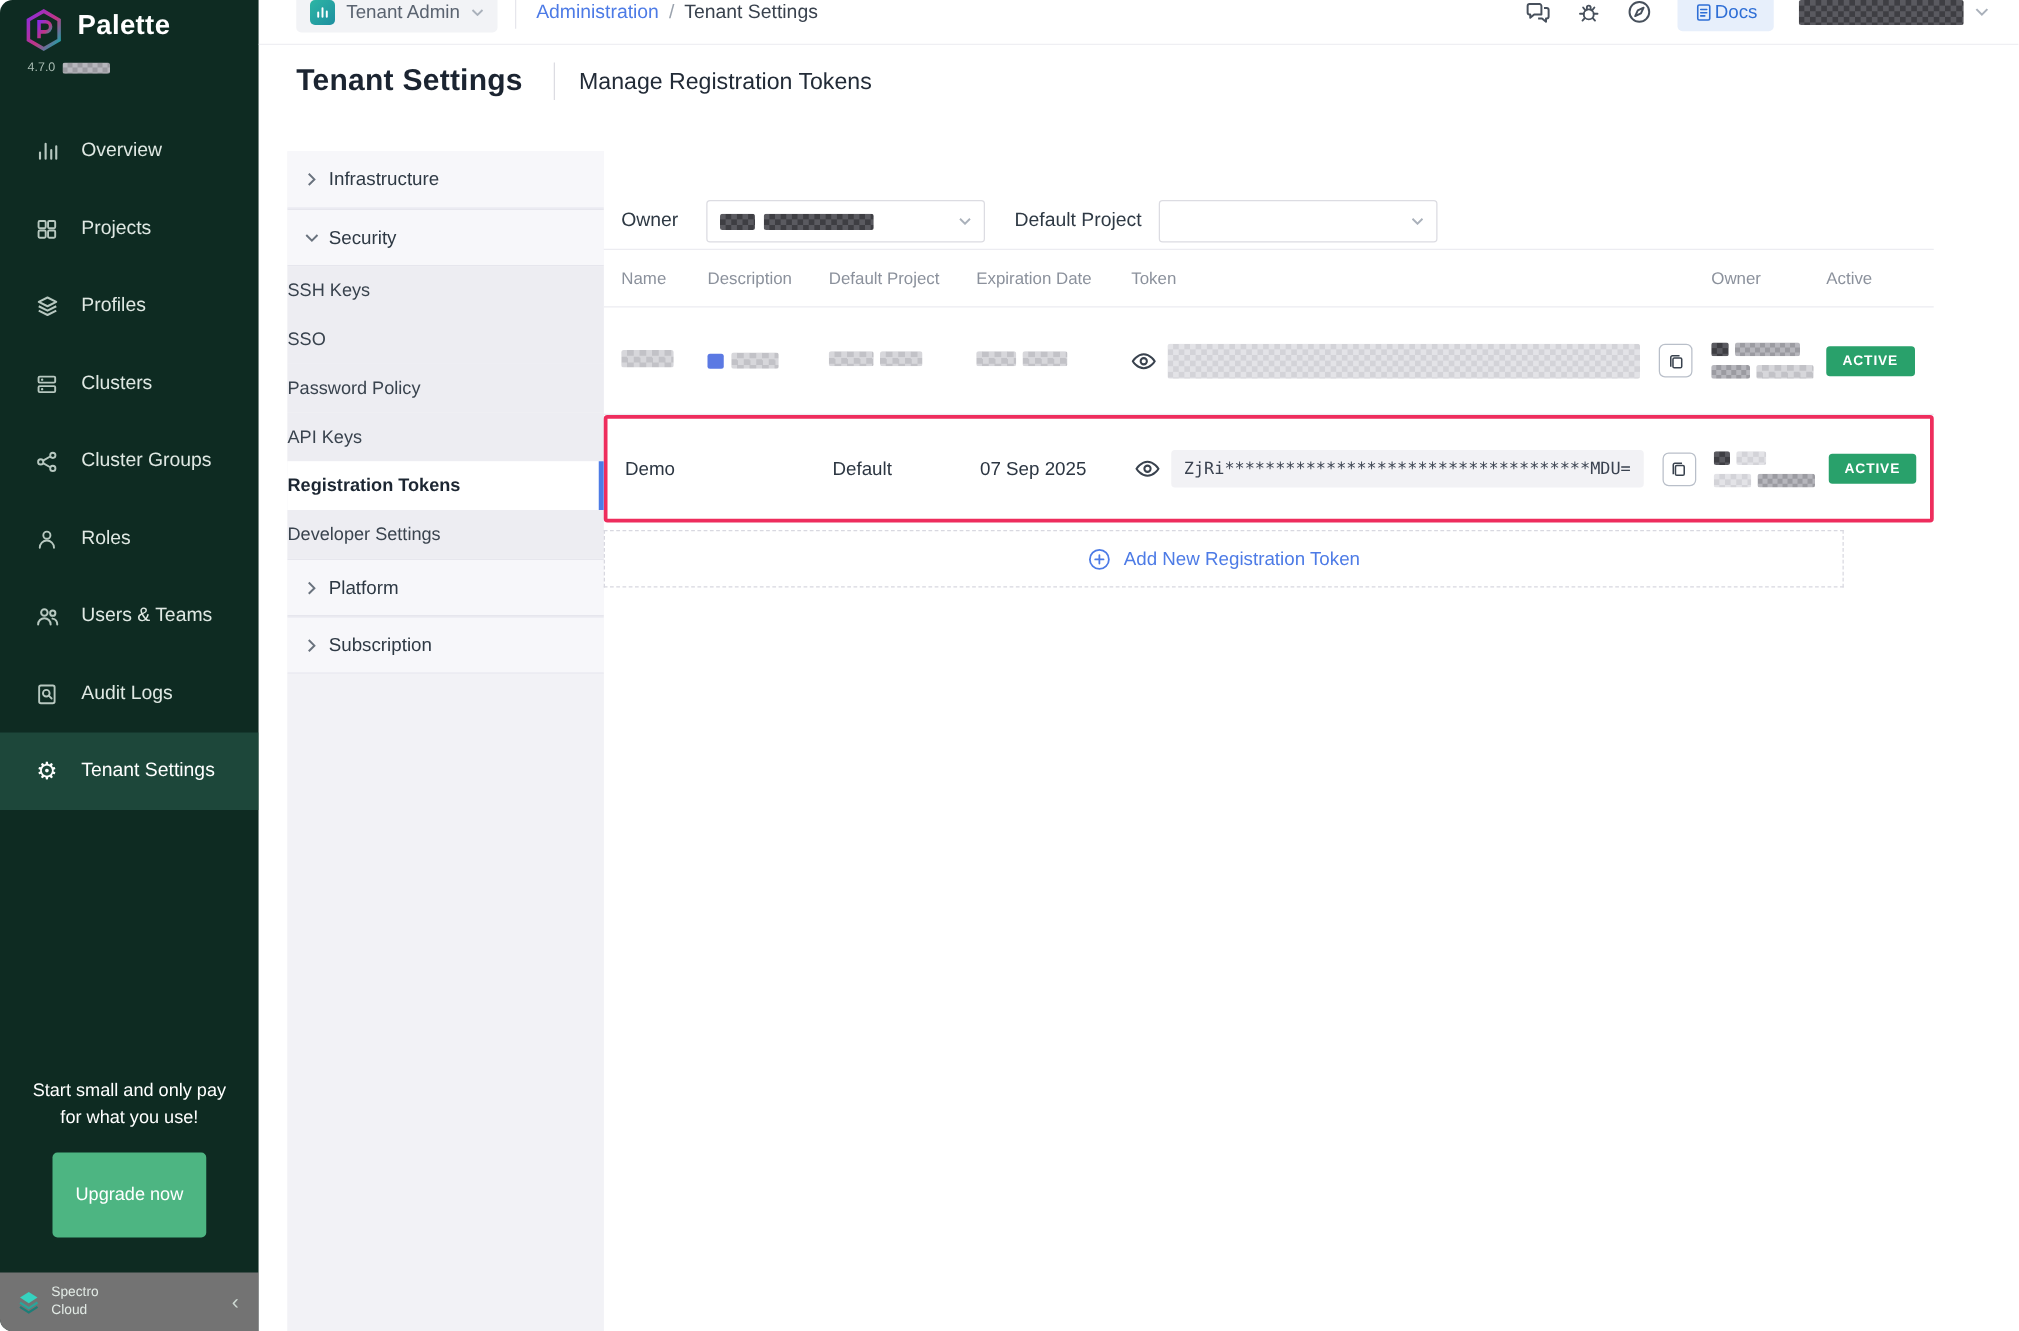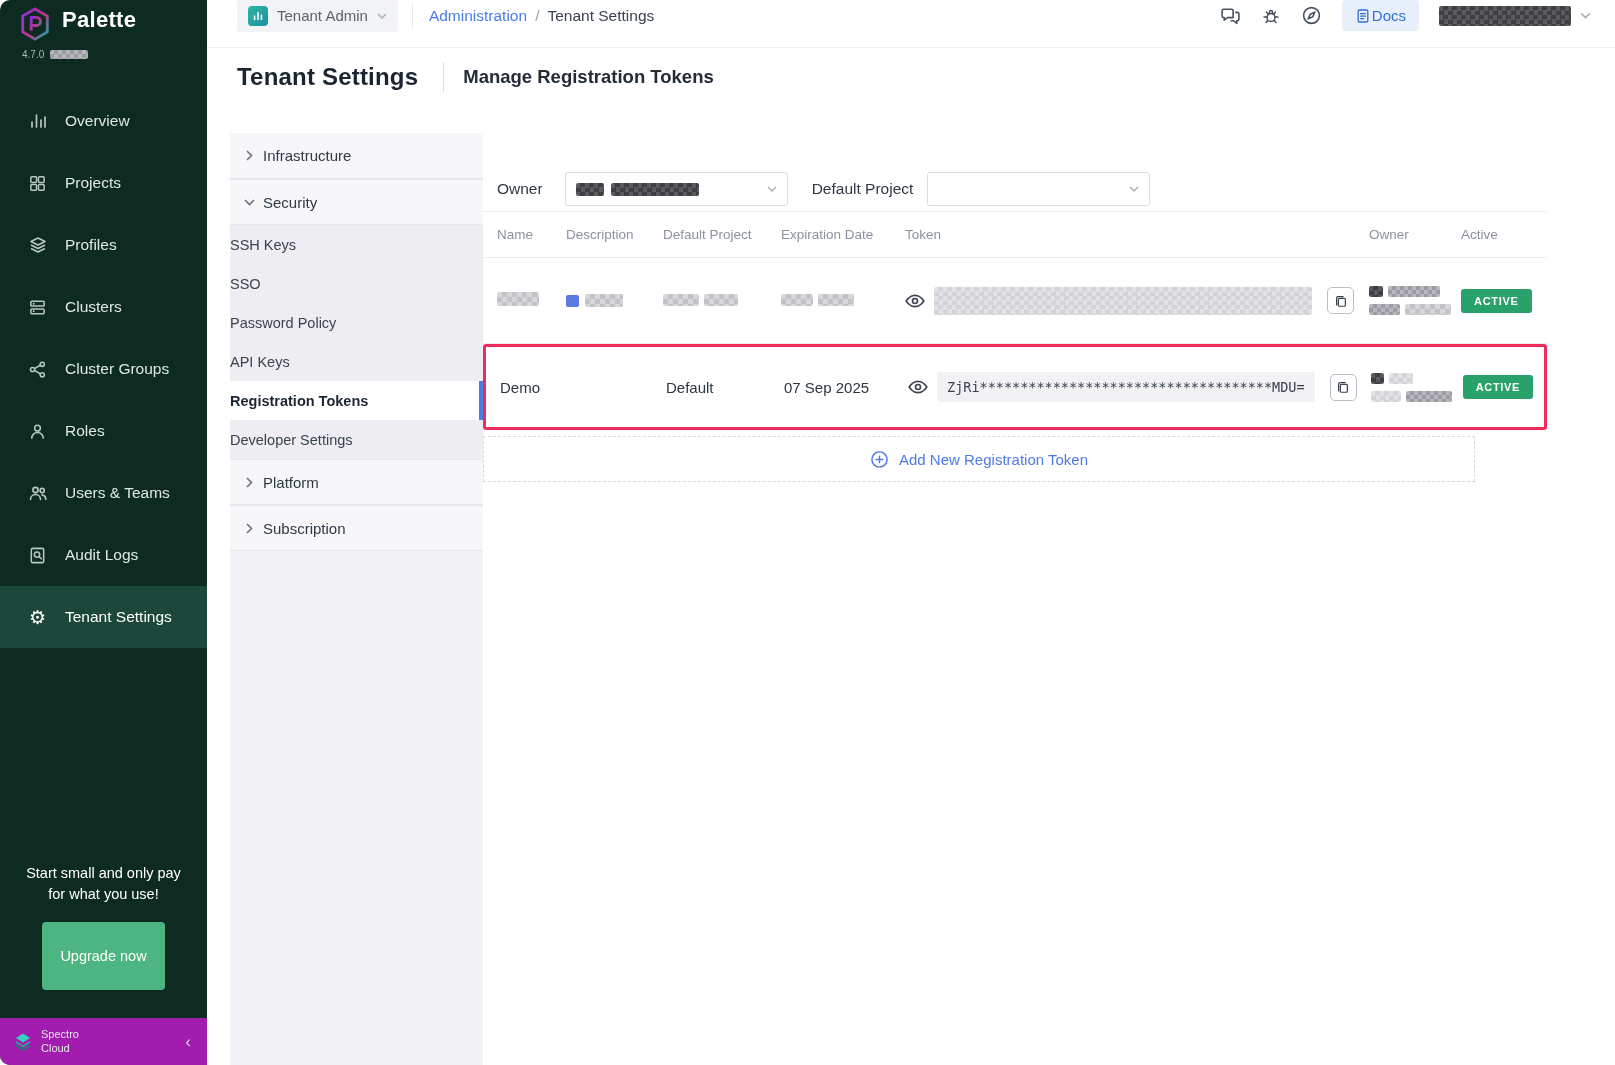--- a/index.html
+++ b/index.html
@@ -12,53 +12,53 @@
   .brand-name { font-size:22px; font-weight:700; color:#fff; letter-spacing:.3px; }
   .version { display:flex; align-items:center; gap:6px; padding:8px 0 0 22px; font-size:10px; color:#a9bcb3; }
   .side-nav { margin-top:30px; display:flex; flex-direction:column; }
   .nav-item { display:flex; align-items:center; gap:17px; height:62px; padding-left:27px; font-size:15.5px; color:#dfe8e3; cursor:pointer; }
   .nav-item .ic { width:21px; height:21px; color:#b7c8c0; display:flex; align-items:center; justify-content:center; }
   .nav-item.active { background:#1d473a; color:#fff; }
   .nav-item.active .ic { color:#fff; }
   .gear-glyph { font-family:"DejaVu Sans", sans-serif; font-size:19px; line-height:1; }
   .promo { margin-top:auto; text-align:center; color:#fff; font-size:14.5px; line-height:1.5; padding:0 12px; }
   .upgrade-btn { display:block; margin:16px auto 0; background:#4db582; color:#fff; border:none; border-radius:4px; font-size:14.5px; padding:26px 18px; cursor:pointer; }
-  .side-footer { margin-top:28px; background:#a21caf; height:47px; display:flex; align-items:center; gap:8px; padding:0 16px 0 13px; }
+  .side-footer { margin-top:28px; background:#737373; height:47px; display:flex; align-items:center; gap:8px; padding:0 16px 0 13px; }
   .footer-text { font-size:11px; line-height:1.2; color:#e2eae5; }
   .collapse-ic { margin-left:auto; color:#cdd8d2; font-size:17px; cursor:pointer; }
 
   
   .redact { display:inline-block; border-radius:2px;
     background:repeating-conic-gradient(#c2c2c7 0% 25%, #d7d7db 0% 50%) 0 0/10px 10px; }
   .redact.dark { background:repeating-conic-gradient(#3e3e43 0% 25%, #5a5a60 0% 50%) 0 0/9px 9px; }
   .redact.mid { background:repeating-conic-gradient(#9b9ba1 0% 25%, #b6b6bc 0% 50%) 0 0/8px 8px; }
   .redact.lite { background:repeating-conic-gradient(#d3d3d8 0% 25%, #e3e3e7 0% 50%) 0 0/9px 9px; }
   .redact.blue { background:#5b79e3; }
 
   
   .main { flex:1; display:flex; flex-direction:column; background:#fff; min-width:0; }
 
-  .topbar { height:48px; display:flex; align-items:center; padding:0 24px 16px 30px; border-bottom:1px solid #efeff3; flex-shrink:0; }
+  .topbar { height:36px; display:flex; align-items:center; padding:0 24px 16px 30px; border-bottom:1px solid #efeff3; flex-shrink:0; }
   .scope { display:flex; align-items:center; gap:9px; background:#f2f3f6; border-radius:4px; height:33px; padding:0 11px; font-size:15px; color:#5a6370; cursor:pointer; }
   .scope-ic { width:20px; height:20px; border-radius:4px; background:linear-gradient(135deg,#2db6a4,#1e8fa0); display:flex; align-items:center; justify-content:center; }
   .chev { color:#aab1bb; display:flex; }
   .tb-div { width:1px; height:26px; background:#e6e6ec; margin:0 16px 0 14px; }
   .crumbs { display:flex; align-items:center; font-size:15.5px; }
   .crumb-link { color:#4d7be6; cursor:pointer; }
   .crumb-sep { color:#9aa2ad; margin:0 8px; }
   .crumb-cur { color:#39424e; }
   .top-actions { margin-left:auto; display:flex; align-items:center; gap:20px; }
   .ticon { color:#47505c; display:flex; cursor:pointer; }
   .docs-btn { display:flex; align-items:center; gap:1px; background:#e7effb; color:#2f6fd6; border:none; border-radius:4px; height:31px; padding:0 13px; font-size:15px; cursor:pointer; }
   .user-chip { display:flex; align-items:center; gap:9px; cursor:pointer; }
 
   .title-row { height:57px; display:flex; align-items:center; padding-left:30px; flex-shrink:0; }
   .page-title { font-size:24px; font-weight:700; color:#1b2431; letter-spacing:.2px; }
   .vdiv { width:1px; height:30px; background:#dcdce2; margin:0 19px 0 25px; }
-  .page-sub { font-size:18.5px; font-weight:700; color:#222b37;text-align:right; }
+  .page-sub { font-size:18.5px; font-weight:400; color:#222b37;text-align:right; }
 
   .content { flex:1; display:flex; align-items:stretch; padding:28px 0 0 23px; min-height:0; }
 
   
   .settings-nav { width:253px; background:#f2f2f6; flex-shrink:0; display:flex; flex-direction:column; }
   .snav-header { height:46px; display:flex; align-items:center; gap:10px; padding-left:16px; background:#f7f7fa; border-bottom:1px solid #e6e6ed; font-size:15px; color:#2e3944; cursor:pointer; }
   .snav-header + .snav-header, .snav-sub + .snav-header { border-top:1px solid #e6e6ed; }
   .caret { color:#6a737e; display:flex; }
   .caret.down { transform:rotate(90deg); }
   .snav-sub { height:39px; display:flex; align-items:center; background:#ededf2; font-size:14.5px; color:#39434e; cursor:pointer; }

